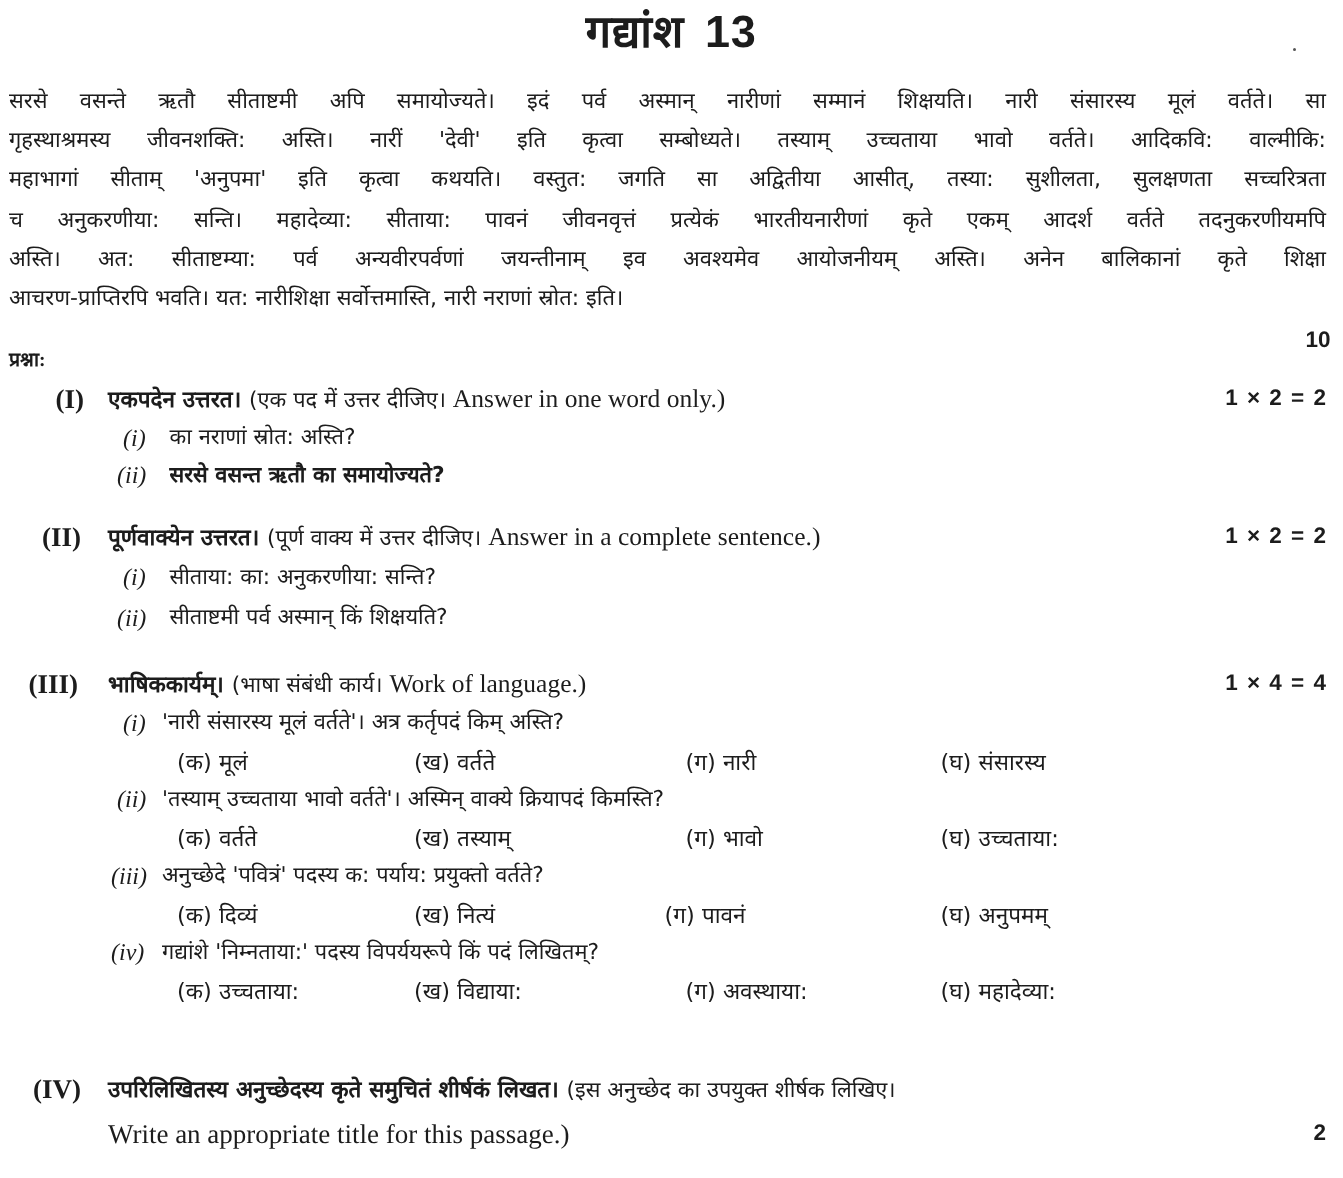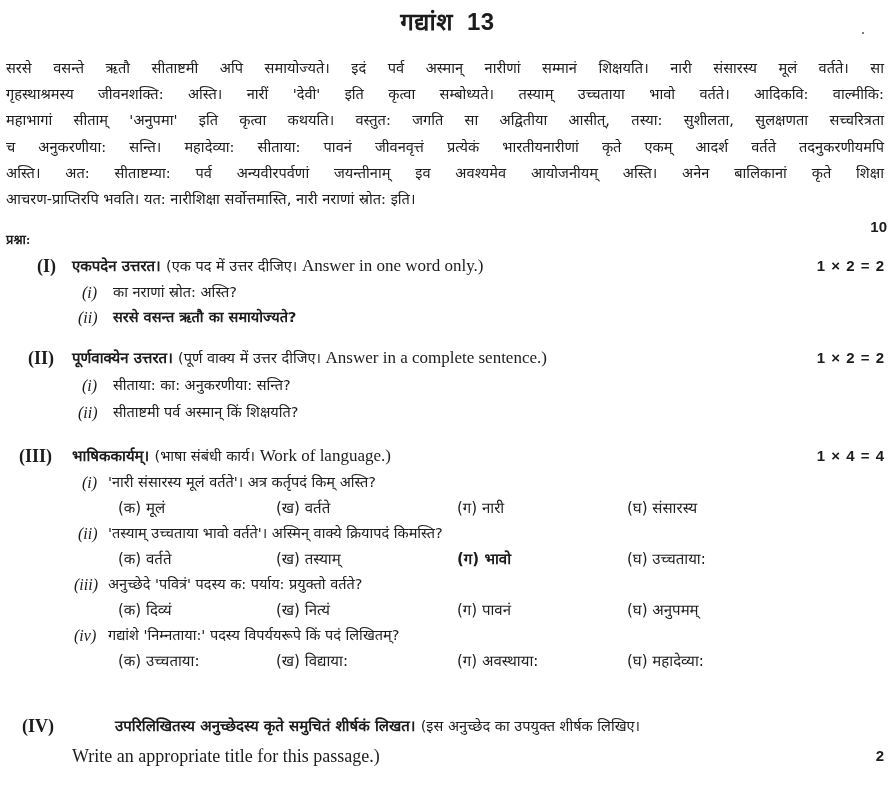--- a/index.html
+++ b/index.html
@@ -22,21 +22,21 @@
       height: 785px;
     }
     .title {
       position: absolute;
       top: 2px;
       left: 0;
       width: 895px;
       text-align: center;
       font-family: "DejaVu Sans", sans-serif;
       font-weight: bold;
-      font-size: 24px;
+      font-size: 30px;
       line-height: 40px;
       letter-spacing: 0.5px;
     }
     .title .num { margin-left: 14px; font-family: "Liberation Sans", sans-serif; }
     .passage {
       position: absolute;
       top: 55px;
       left: 6px;
       width: 878px;
       font-size: 14.6px;
@@ -242,51 +242,51 @@
       <span class="opt" style="left:627px;">(घ) संसारस्य</span>
     </div>
 
     <div class="q">
       <span class="qnum" style="left:78px;">(ii)</span>
       <span class="qtext" style="left:108px;">'तस्याम् उच्चताया भावो वर्तते'। अस्मिन् वाक्ये क्रियापदं किमस्ति?</span>
     </div>
     <div class="opts">
       <span class="opt" style="left:118px;">(क) वर्तते</span>
       <span class="opt" style="left:276px;">(ख) तस्याम्</span>
-      <span class="opt" style="left:457px;font-weight:bold;">(ग) भावो</span>
+      <span class="opt" style="left:457px;">(ग) भावो</span>
       <span class="opt" style="left:627px;">(घ) उच्चताया:</span>
     </div>
 
     <div class="q">
       <span class="qnum" style="left:74px;">(iii)</span>
       <span class="qtext" style="left:108px;">अनुच्छेदे 'पवित्रं' पदस्य क: पर्याय: प्रयुक्तो वर्तते?</span>
     </div>
     <div class="opts">
       <span class="opt" style="left:118px;">(क) दिव्यं</span>
       <span class="opt" style="left:276px;">(ख) नित्यं</span>
-      <span class="opt" style="left:457px;">(ग) पावनं</span>
+      <span class="opt" style="left:443px;">(ग) पावनं</span>
       <span class="opt" style="left:627px;">(घ) अनुपमम्</span>
     </div>
 
     <div class="q">
       <span class="qnum" style="left:74px;">(iv)</span>
       <span class="qtext" style="left:108px;">गद्यांशे 'निम्नताया:' पदस्य विपर्ययरूपे किं पदं लिखितम्?</span>
     </div>
     <div class="opts">
       <span class="opt" style="left:118px;">(क) उच्चताया:</span>
       <span class="opt" style="left:276px;">(ख) विद्याया:</span>
       <span class="opt" style="left:457px;">(ग) अवस्थाया:</span>
       <span class="opt" style="left:627px;">(घ) महादेव्या:</span>
     </div>
   </div>
 
   <div class="section" style="top:712px;">
     <div class="sec-head">
       <span class="roman" style="left:22px;">(IV)</span>
-      <span class="sec-title" style="left:72px;margin-left:43px;">
+      <span class="sec-title" style="left:72px;">
         <span>उपरिलिखितस्य अनुच्छेदस्य कृते समुचितं शीर्षकं लिखत।</span>
         <span class="sec-paren">(इस अनुच्छेद का उपयुक्त शीर्षक लिखिए।</span>
       </span>
     </div>
     <div class="q" style="height:32px;line-height:32px;">
       <span class="qtext en-line" style="left:72px;">Write an appropriate title for this passage.)</span>
       <span class="sec-marks">2</span>
     </div>
   </div>
 

